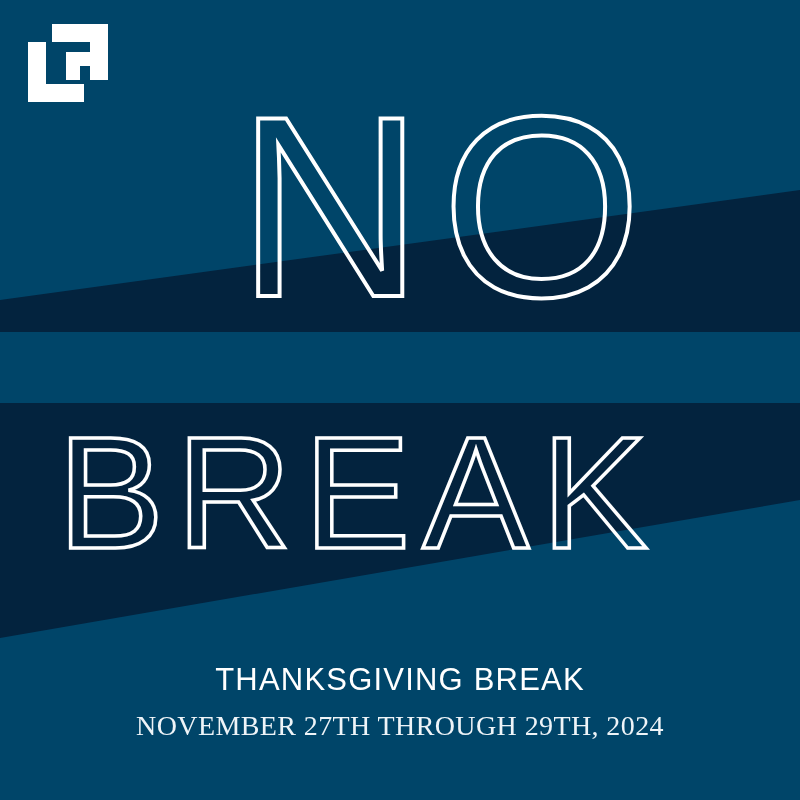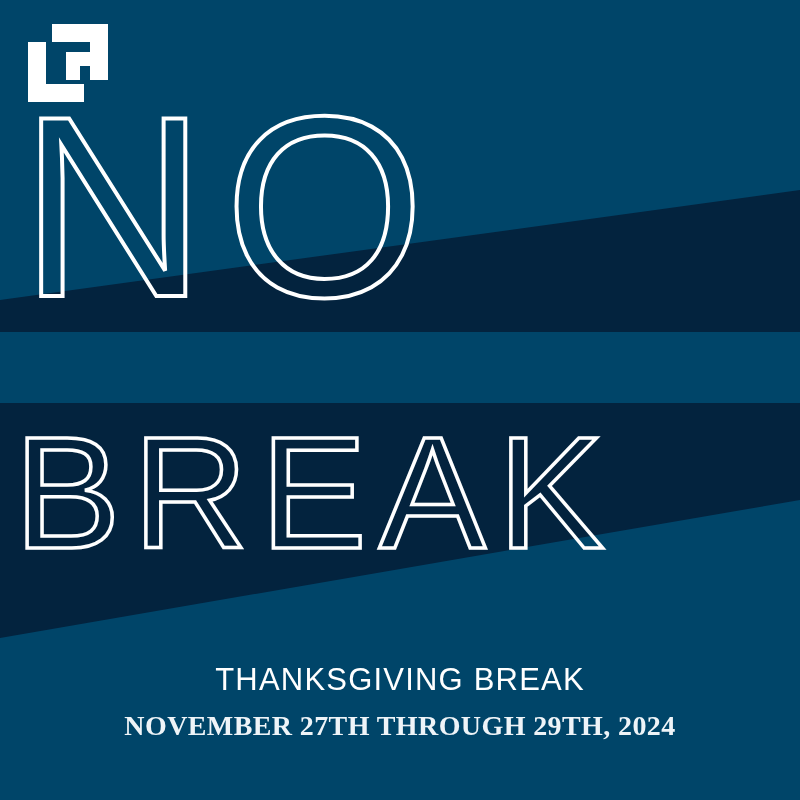--- a/index.html
+++ b/index.html
@@ -28,22 +28,22 @@
   .logo {
     position:absolute;
     left:22px; top:18px;
     width:92px; height:90px;
   }
   .logo svg { display:block; width:100%; height:100%; }
 
   
   .outline-word {
     position:absolute;
-    left:2px; width:648px;
-    text-align:left;
+    left:12px; width:648px;
+    text-align:right;
     color:transparent;
     -webkit-text-stroke:3px #ffffff;
     font-family:"Liberation Sans", sans-serif;
     font-weight:400;
     line-height:1;
     white-space:nowrap;
     user-select:none;
   }
 
   #word-no {
@@ -94,21 +94,21 @@
     font-size:31px;
     font-weight:400;
     letter-spacing:1.2px;
     font-family:"Liberation Sans", sans-serif;
     line-height:1.28;
   }
   #footer-sub {
     margin-top:9px;
     color:#eef4f8;
     font-size:28px;
-    font-weight:700;
+    font-weight:400;
     letter-spacing:0.4px;
     font-family:"Liberation Serif", serif;
     line-height:1.2;
   }
 </style>
 </head>
 <body>
 
 <div id="flyer">
 

